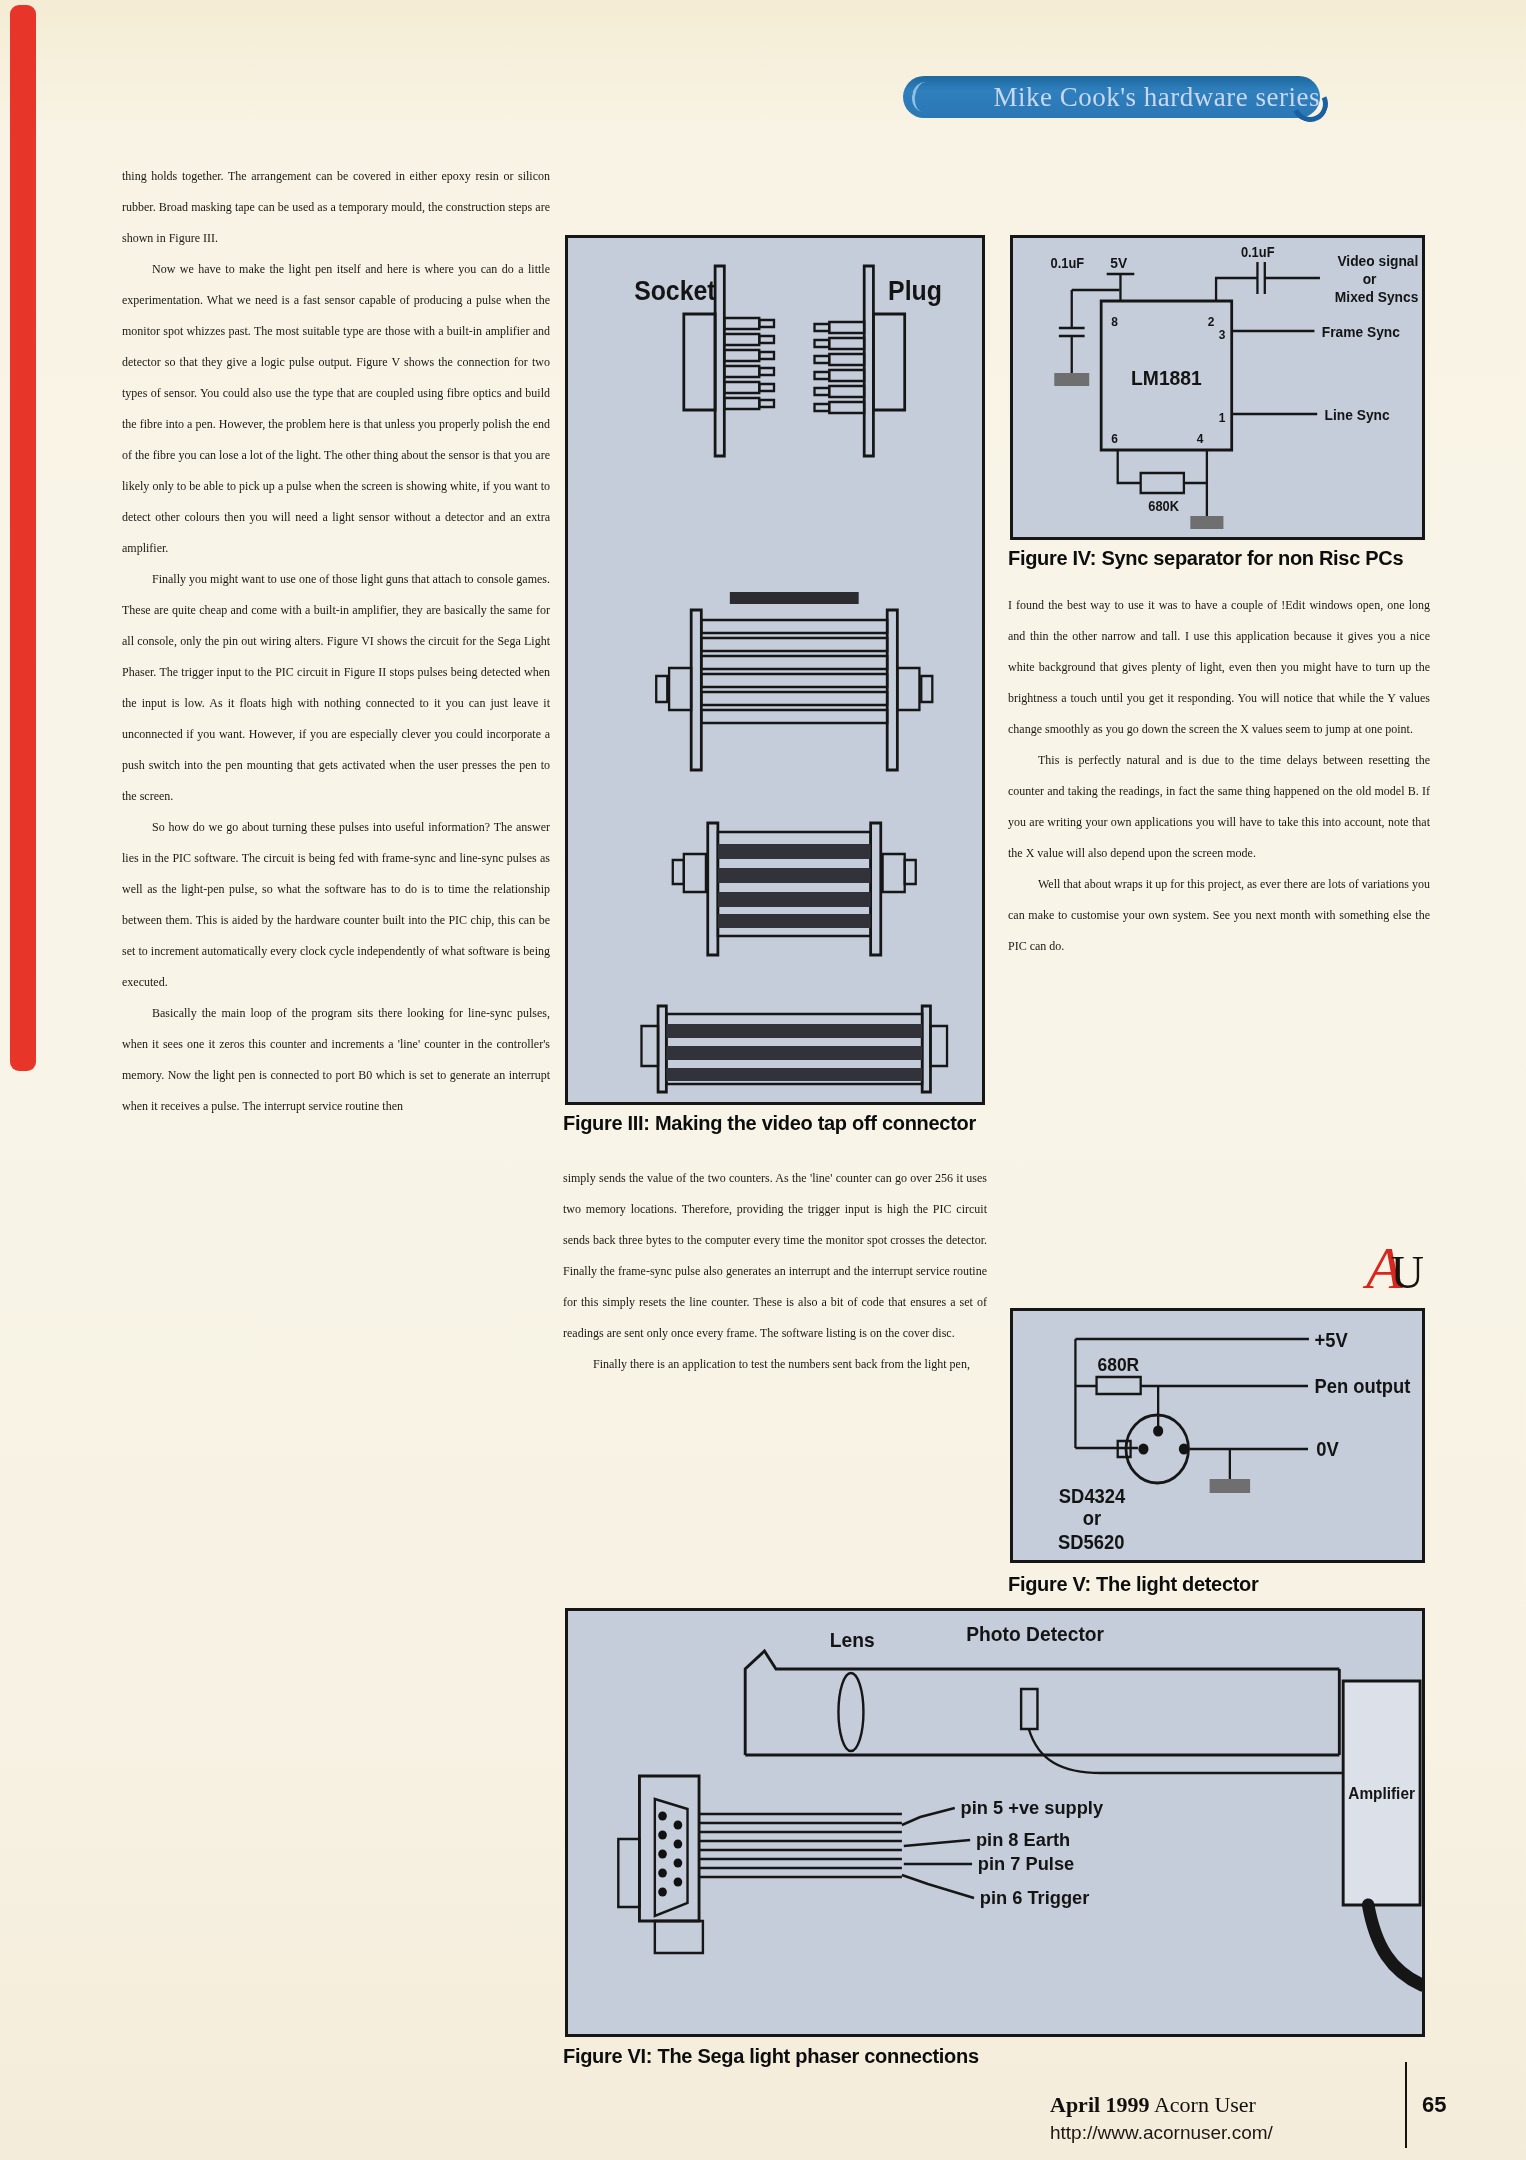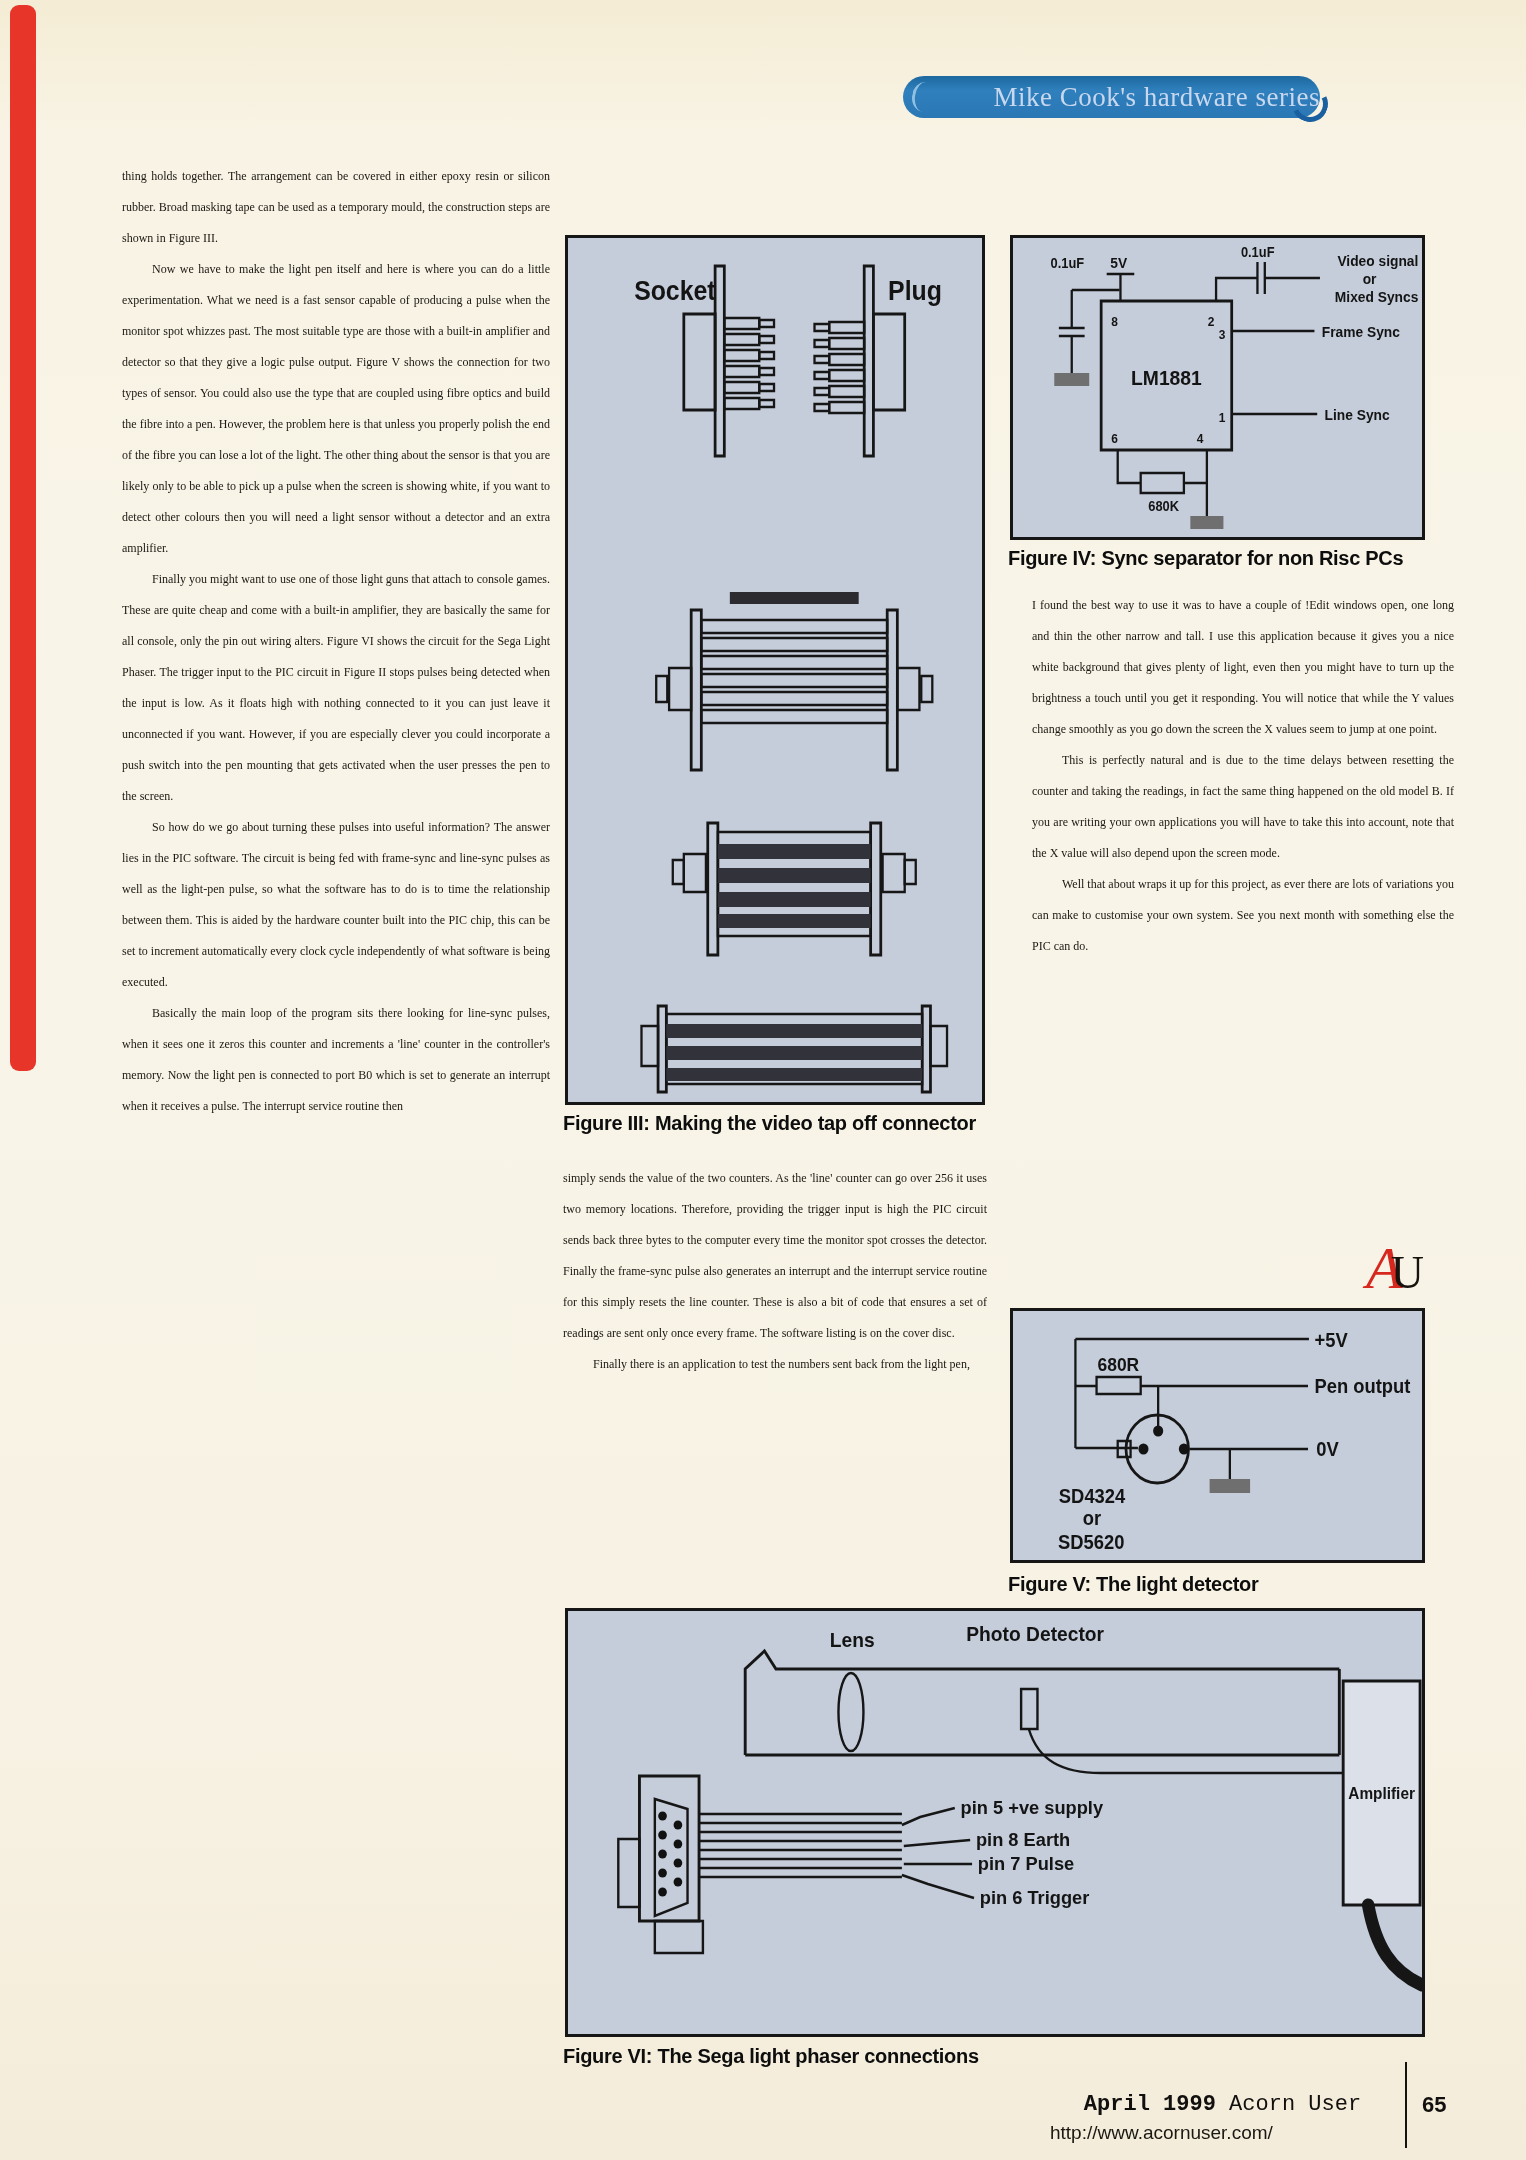--- a/index.html
+++ b/index.html
@@ -46,22 +46,22 @@
   .wire { stroke:#161616; stroke-width:2.5; fill:none; }
   .thick { stroke:#161616; stroke-width:3; fill:none; }
   .gnd { fill:#6f6f6f; }
   .au-logo {
     position:absolute; left:1366px; top:1240px; display:flex; align-items:flex-end;
     font-family:"Liberation Serif", serif;
   }
   .au-a { font-size:60px; font-style:italic; color:#d6281e; line-height:56px; }
   .au-u { font-size:46px; color:#17120e; line-height:46px; margin-left:-12px; }
   .footer-main {
-    position:absolute; left:1050px; top:2092px; width:345px; text-align:center;
-    font-family:Liberation Mono, monospace; font-size:22px; color:#11100e;
+    position:absolute; left:1050px; top:2092px; width:345px; text-align:left;
+    font-family:Liberation Serif, serif; font-size:22px; color:#11100e;
   }
   .footer-main .issue { font-weight:bold; }
   .footer-divider {
     position:absolute; left:1405px; top:2062px; height:86px; width:0;
     border-left:2.5px solid #15130f;
   }
   .footer-page {
     position:absolute; left:1422px; top:2092px; font-family:"Liberation Sans", sans-serif;
     font-size:22px; font-weight:bold; color:#11100e;
   }
@@ -223,21 +223,21 @@
       <text class="fig-label" x="303" y="182" font-size="15">Line Sync</text>
 
       <path class="wire" d="M78,212 V245 H103 M150,245 H175 M175,212 V278"></path>
       <rect class="wire" x="103" y="235" width="47" height="20"></rect>
       <text class="fig-label" x="128" y="273" font-size="14" text-anchor="middle">680K</text>
       <rect class="gnd" x="157" y="278" width="36" height="13"></rect>
     </svg>
   </div>
   <div class="caption" style="left:1008px; top:547px; width:420px;">Figure IV: Sync separator for non Risc PCs</div>
 
-  <div class="col" style="left:1008px; top:590px; width:422px;margin-left:24px;">
+  <div class="col" style="left:1008px; top:590px; width:422px;">
     <p>I found the best way to use it was to have a couple of !Edit windows open, one long and thin the other narrow and tall. I use this application because it gives you a nice white background that gives plenty of light, even then you might have to turn up the brightness a touch until you get it responding. You will notice that while the Y values change smoothly as you go down the screen the X values seem to jump at one point.</p>
     <p>This is perfectly natural and is due to the time delays between resetting the counter and taking the readings, in fact the same thing happened on the old model B. If you are writing your own applications you will have to take this into account, note that the X value will also depend upon the screen mode.</p>
     <p>Well that about wraps it up for this project, as ever there are lots of variations you can make to customise your own system. See you next month with something else the PIC can do.</p>
   </div>
 
   <div class="au-logo">
     <span class="au-a">A</span>
     <span class="au-u">U</span>
   </div>
 

